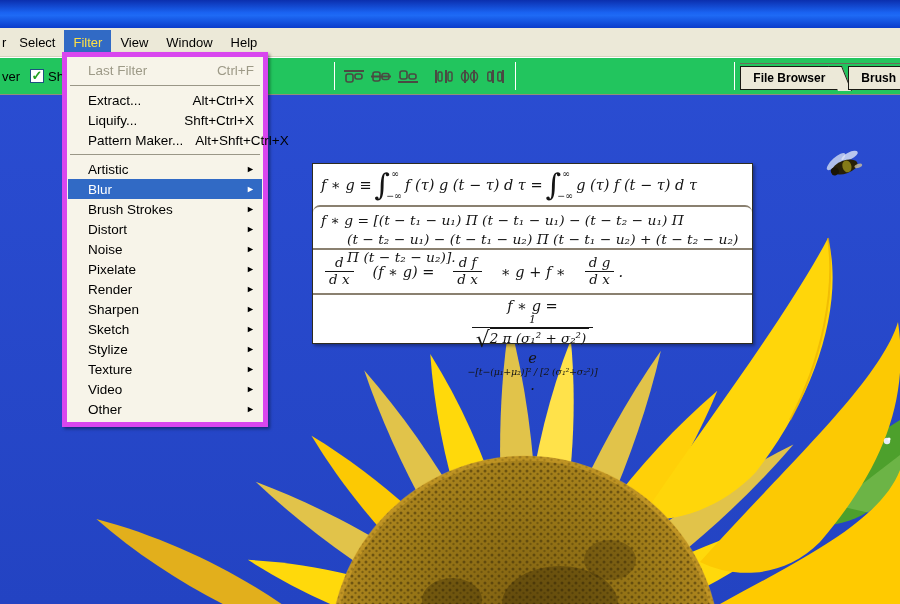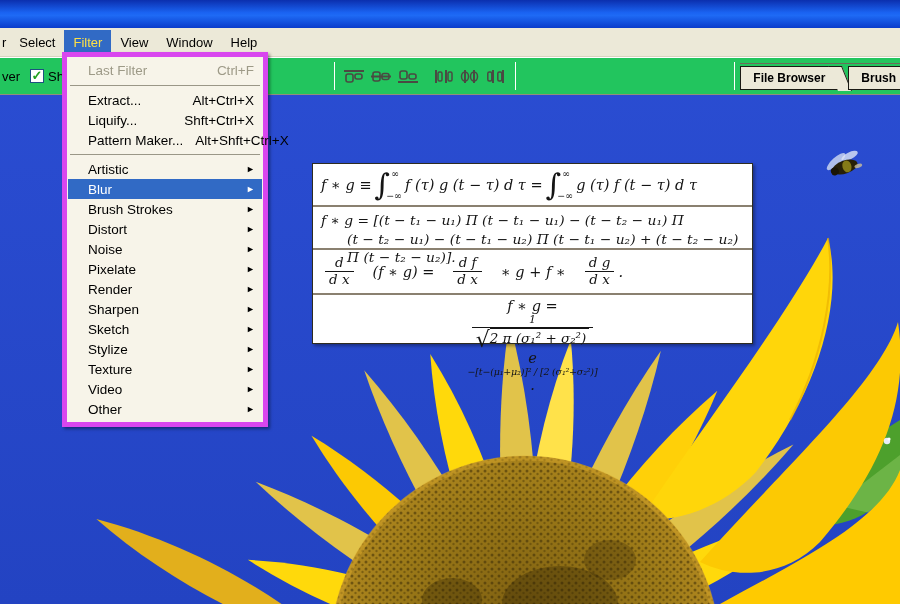--- a/index.html
+++ b/index.html
@@ -55,21 +55,21 @@
   .menu-item.disabled { color:#9d9a87; height:22px; }
   .menu-sep { height:1px; background:#9a9787; margin:4px 2px; }
 
   
   .formula-panel { position:absolute; left:312px; top:163px; width:441px; height:181px; z-index:10;
     background:#ffffff; border:1px solid #2e2c20; box-shadow:2px 2px 3px rgba(0,0,0,.35);
     font-family:"DejaVu Serif", serif; font-style:italic; color:#141414; }
   .frow { padding:3px 8px; display:flex; align-items:center; }
   .frow + .frow { border-top:2px solid #8a8070; }
   .frow1 { height:41px; font-size:14.5px; }
-  .frow2 { height:43px; font-size:13.8px; display:block; padding-top:4px; line-height:1.35; }
+  .frow2 { height:43px; font-size:13.8px; display:block; padding-top:4px; line-height:1.35;border-radius:7px; }
   .frow2 .l2 { padding-left:26px; display:block; }
   .frow3 { height:45px; font-size:14.5px; }
   .frow4 { height:48px; font-size:14.5px;flex-direction:column; }
   .integ { display:inline-flex; align-items:center; margin:0 3px; font-style:normal; }
   .integ .isign { font-size:30px; line-height:.85; }
   .integ .bounds { display:flex; flex-direction:column; justify-content:space-between; height:33px;
     font-size:9.5px; margin-left:1px; font-style:normal; }
   .integ .bot { margin-left:-5px; }
   .frac { display:inline-flex; flex-direction:column; align-items:center; vertical-align:middle;
     margin:0 4px; line-height:1.15; font-size:13.5px; }

